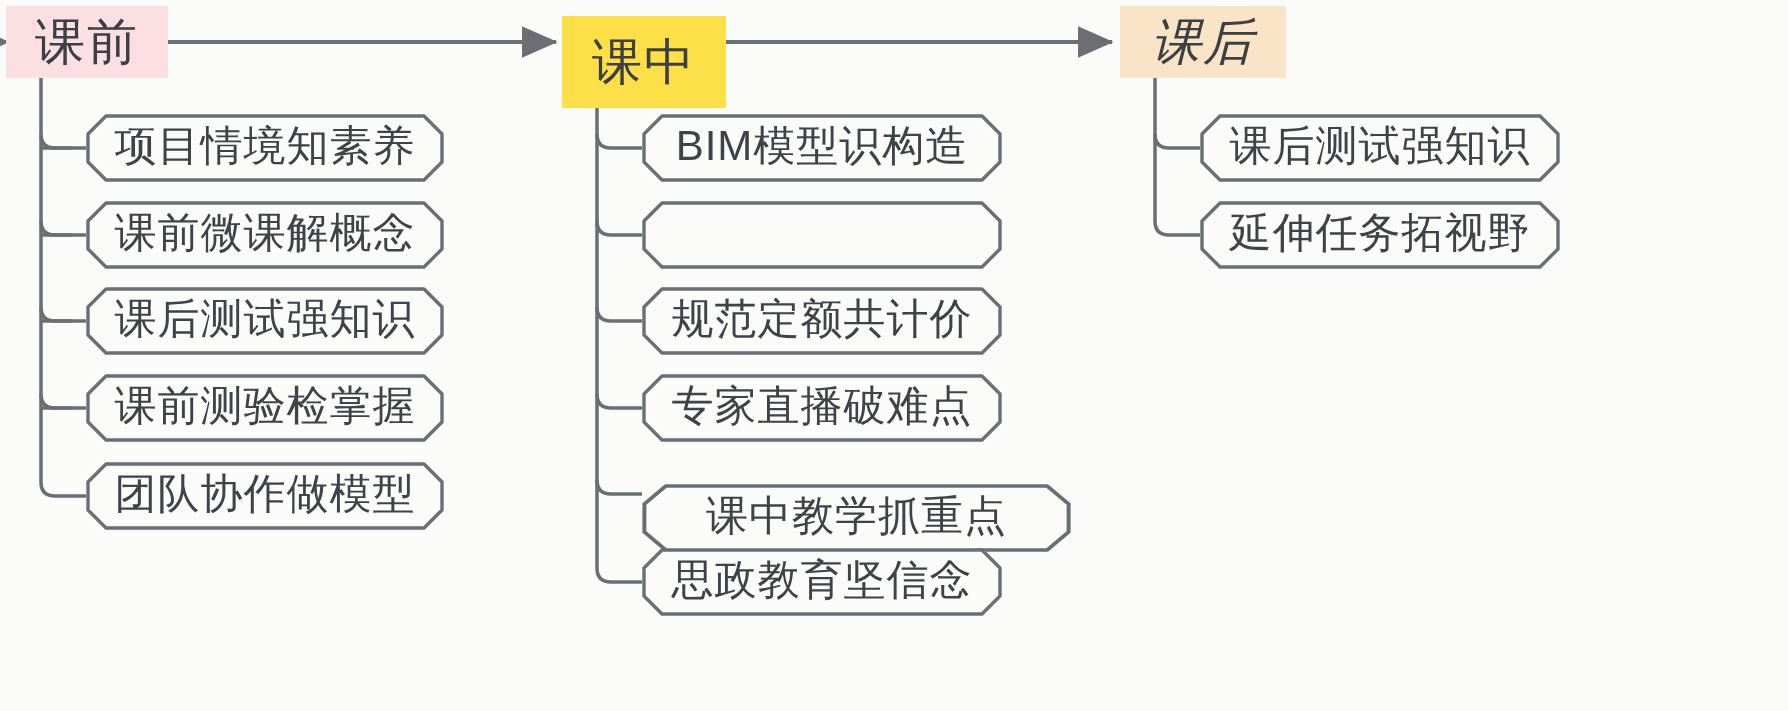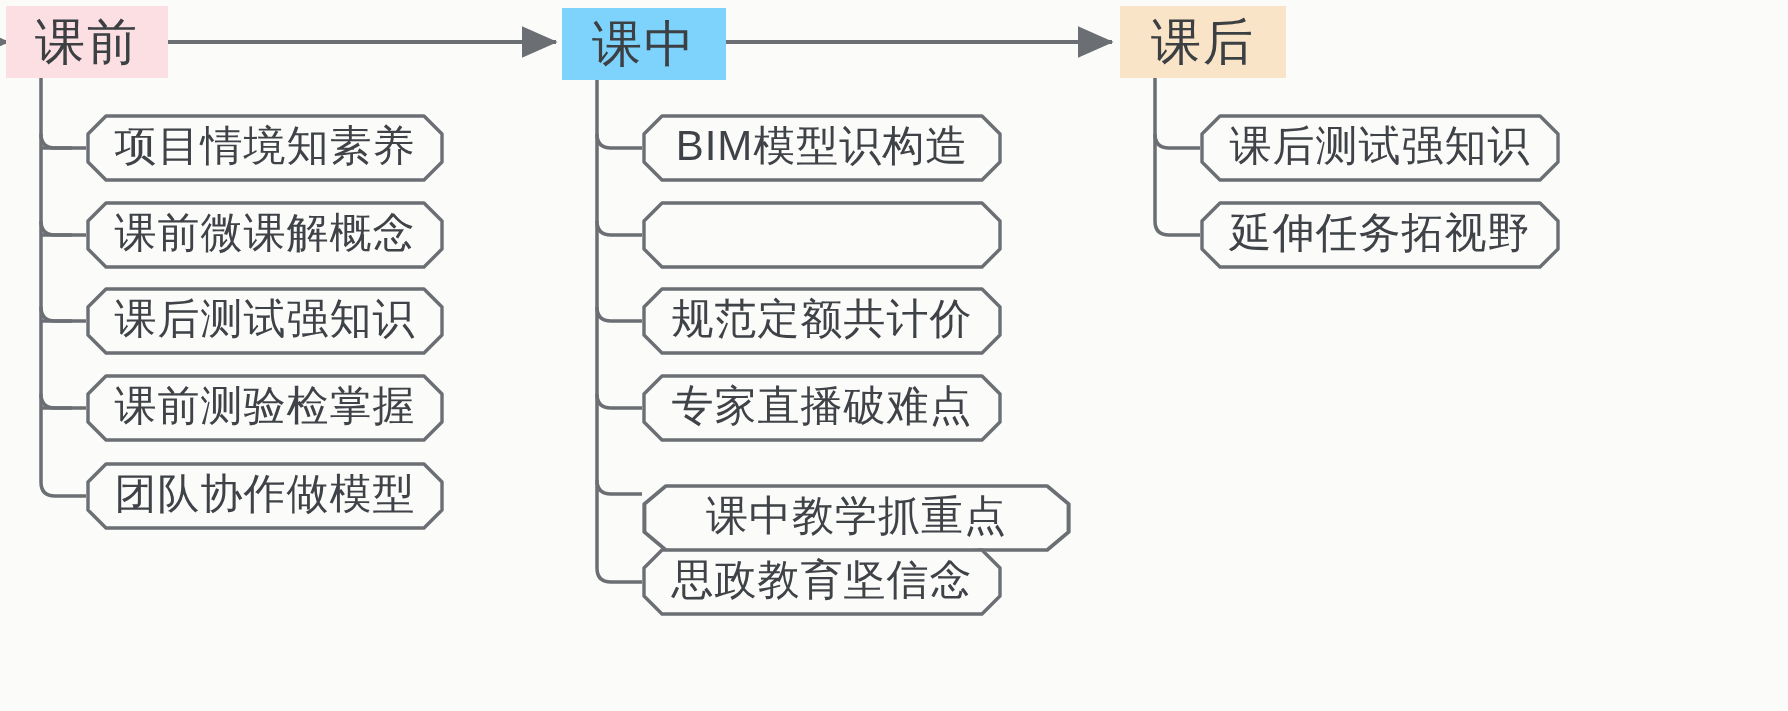--- a/index.html
+++ b/index.html
@@ -114,25 +114,25 @@
     <g fill="none" stroke="#6b6f73" stroke-width="3.5">
       <path d="M1155,78 L1155,221 Q1155,235 1169,235 L1200,235"></path>
       <path d="M1155,134 Q1155,148 1169,148 L1200,148"></path>
     </g>
   </svg>
 
   <div class="stage-header" style="left:6px; top:6px; width:162px; height:72px; background:#fbdfe2;">
     <span>课前</span>
   </div>
 
-  <div class="stage-header" style="left:562px; top:8px; width:164px; height:72px; background:#7dd3fc;">
+  <div class="stage-header" style="left:562px; top:16px; width:164px; height:92px; background:#fde047;">
     <span>课中</span>
   </div>
 
-  <div class="stage-header" style="left:1120px; top:6px; width:166px; height:72px; background:#fae4c8;">
+  <div class="stage-header" style="left:1120px; top:6px; width:166px; height:72px; background:#fae4c8;font-style:italic;">
     <span>课后</span>
   </div>
 
   <div class="leaf-box" style="left:86px; top:114px; width:358px; height:68px;">
     <svg class="leaf-shape" viewBox="0 0 358 68" preserveAspectRatio="none">
       <path d="M20,2 L338,2 L356,20 L356,48 L338,66 L20,66 L2,48 L2,20 Z" fill="#fbfbfa" stroke="#6b6f73" stroke-width="3.4" stroke-linejoin="round"></path>
     </svg>
     <span class="leaf-label">项目情境知素养</span>
   </div>
 

